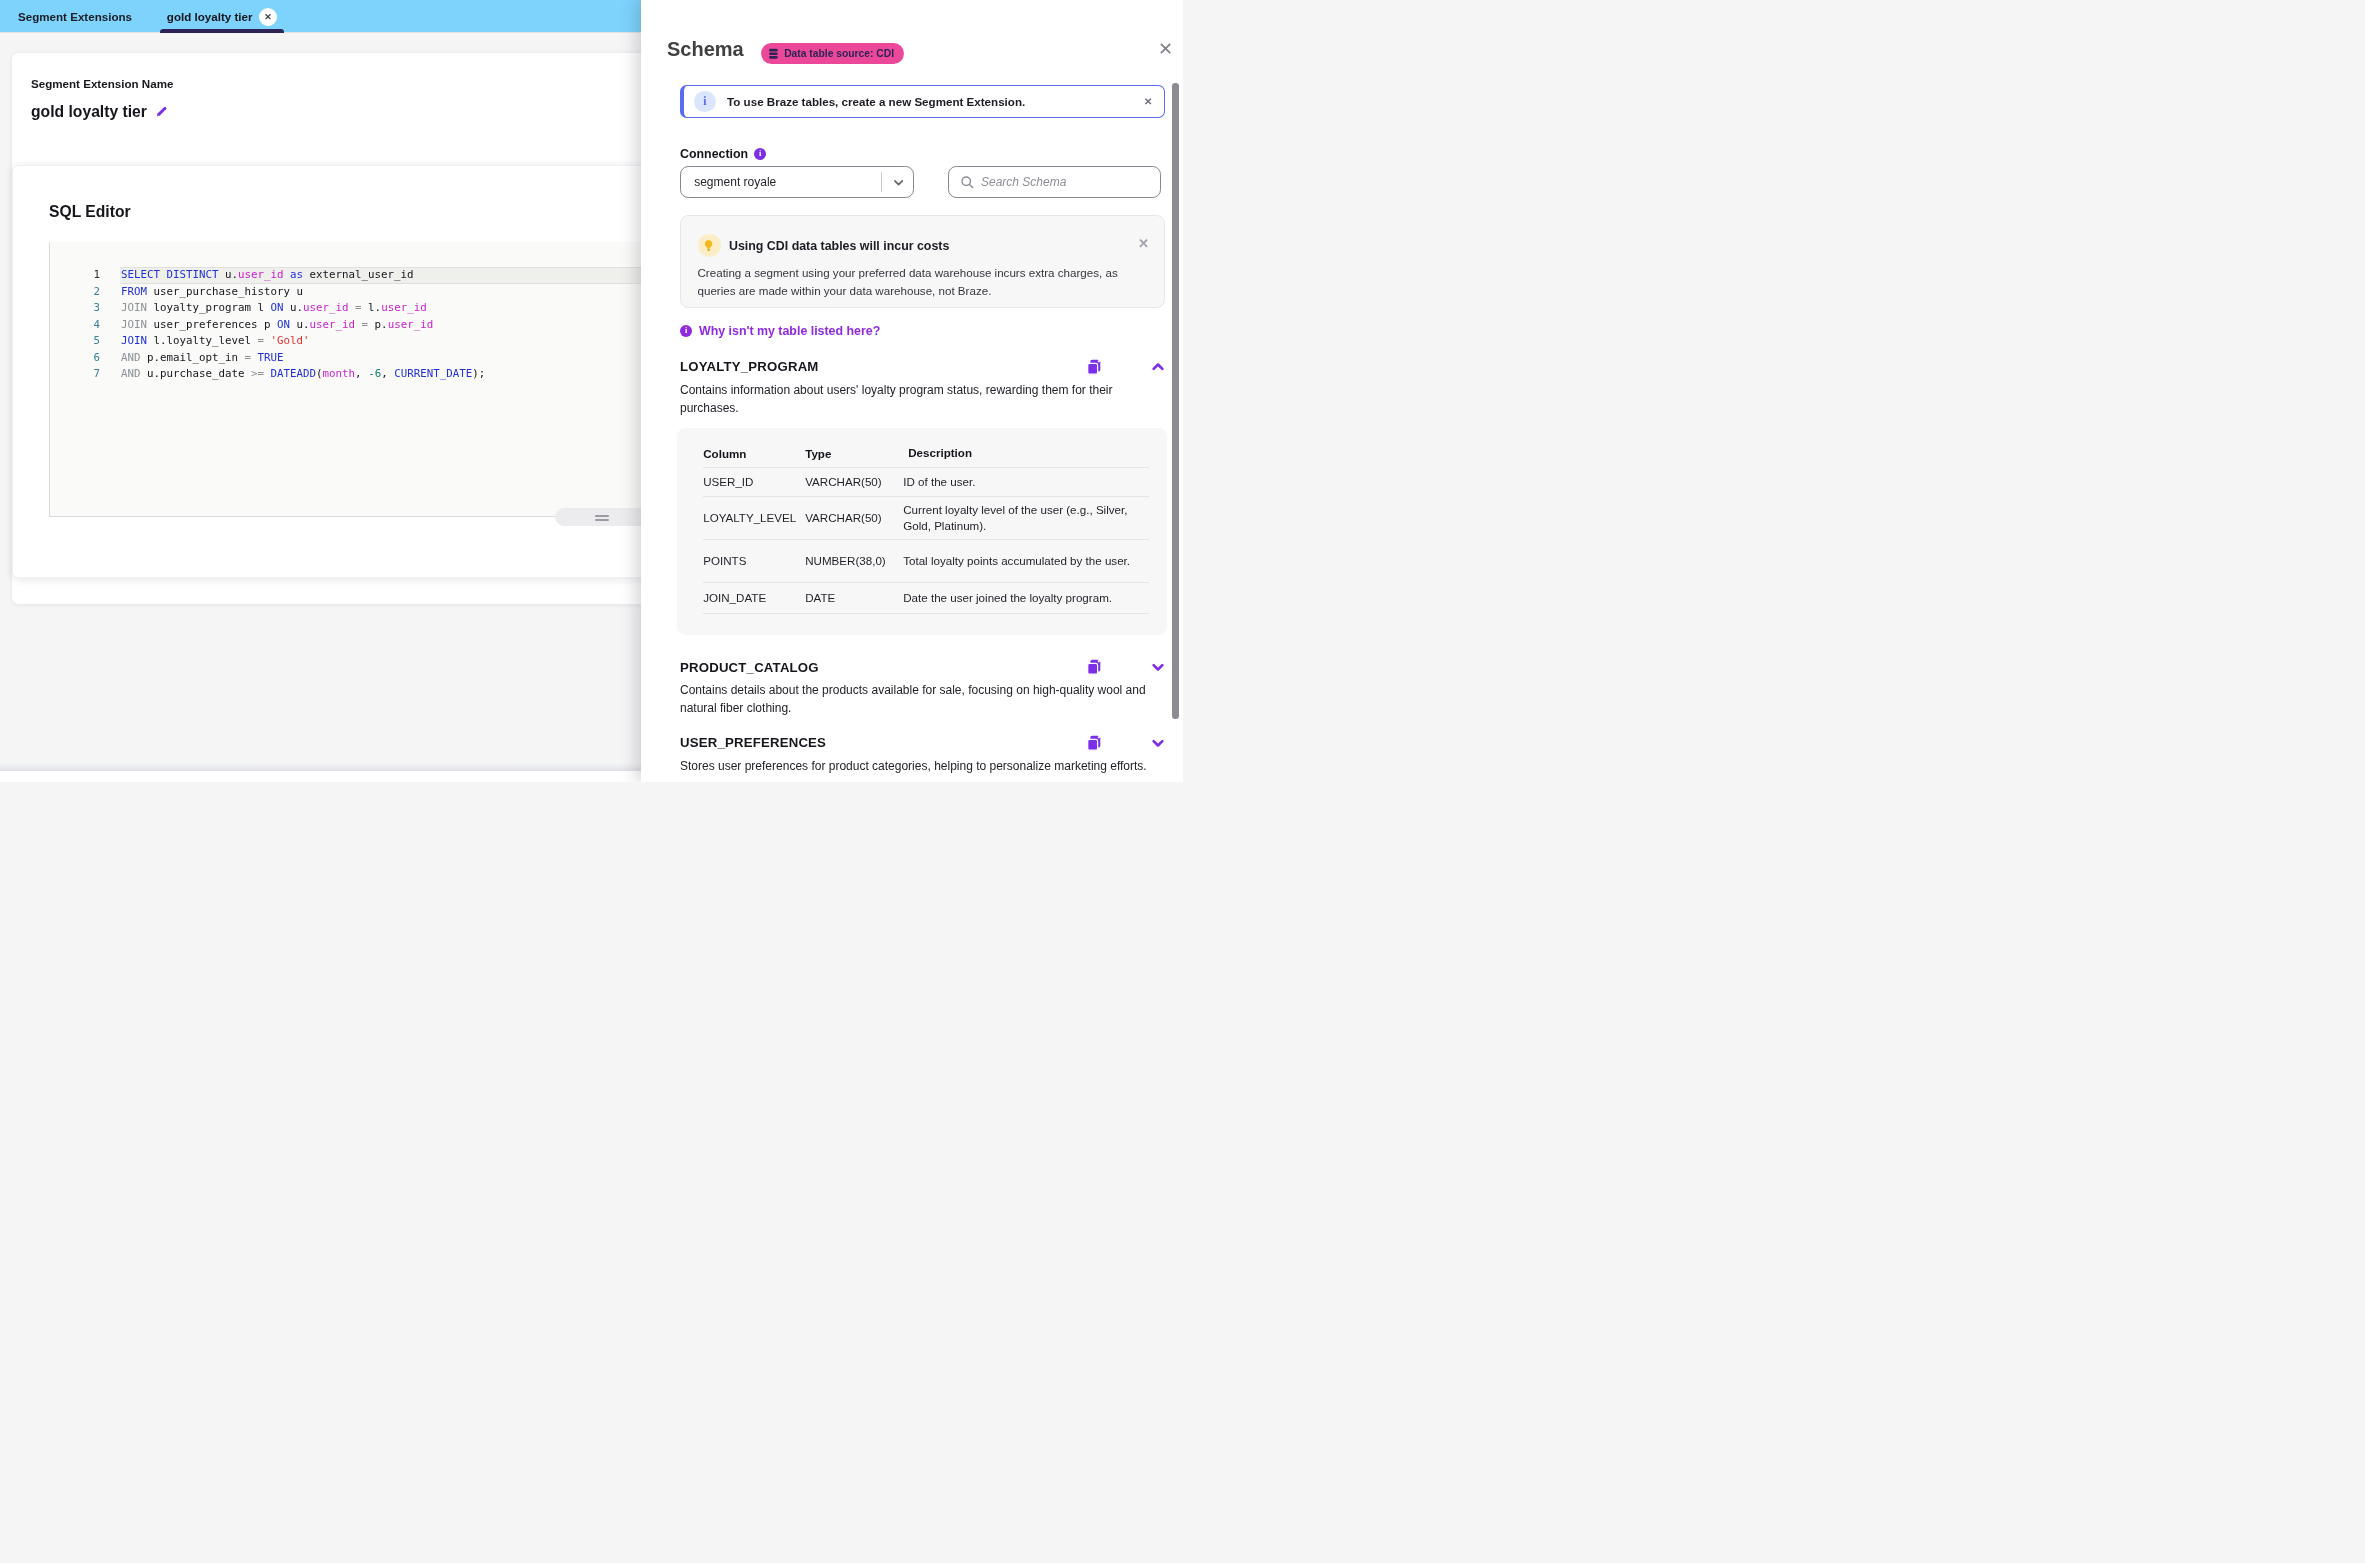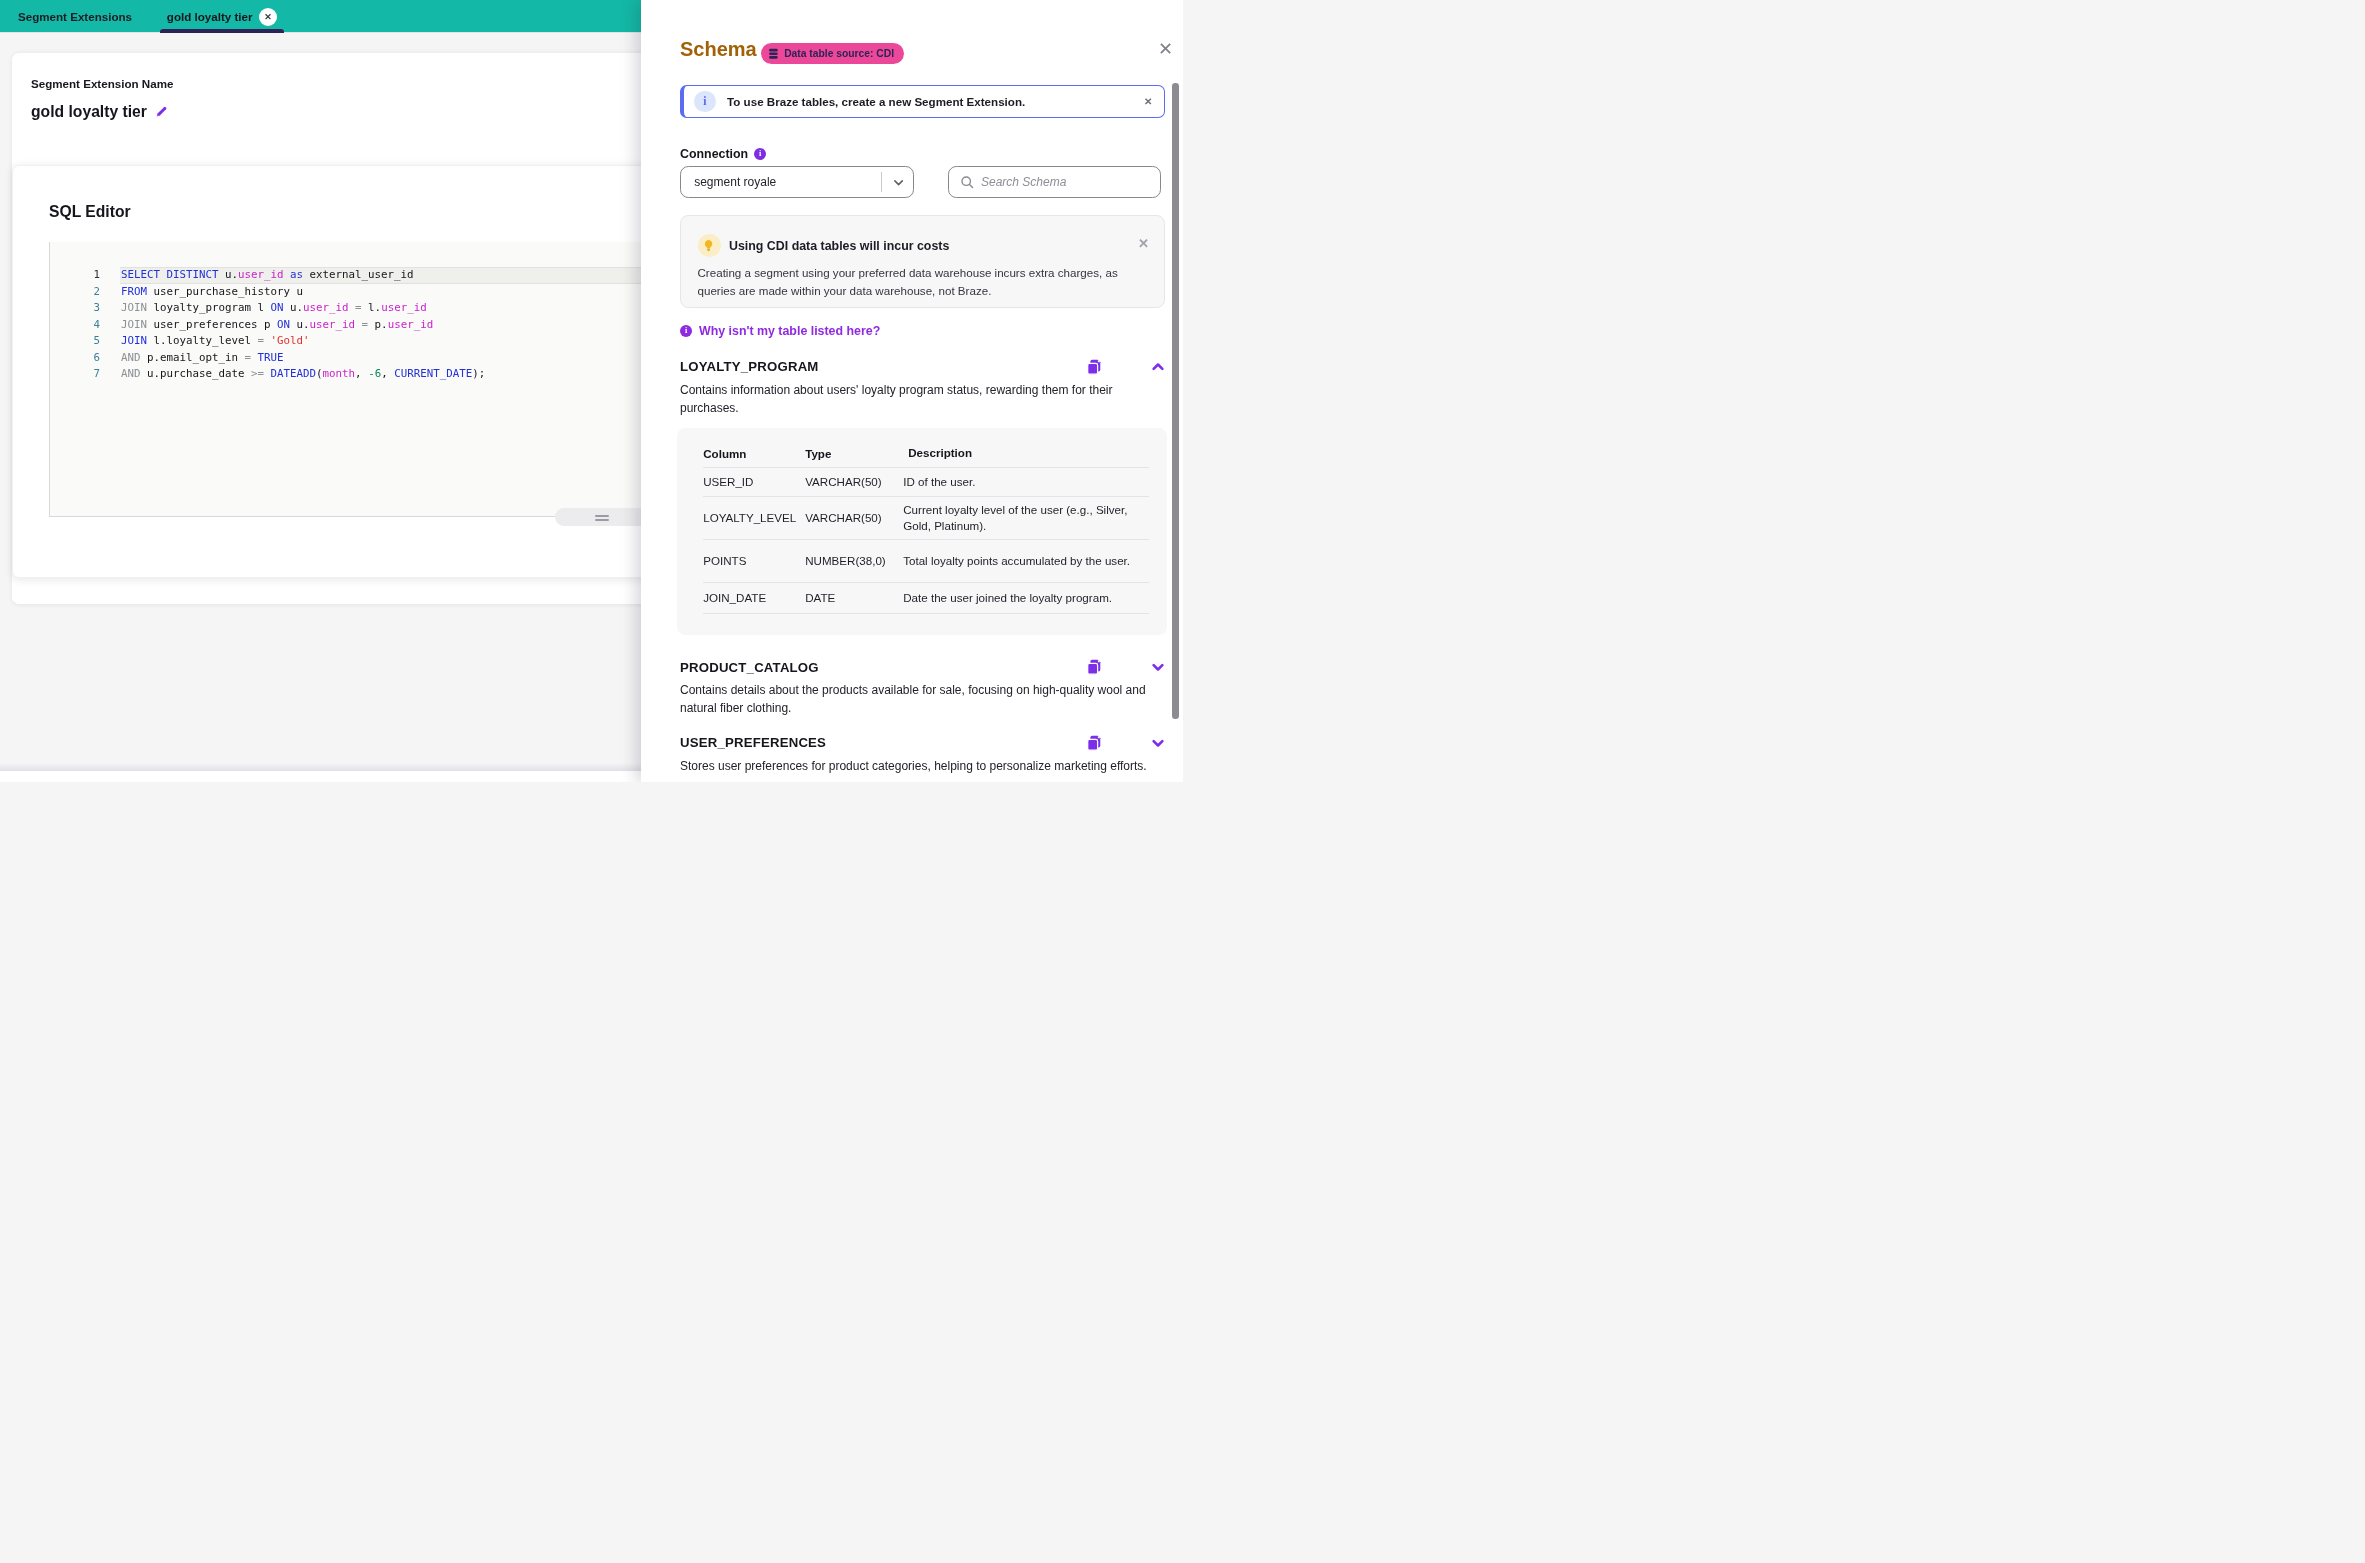--- a/index.html
+++ b/index.html
@@ -2,21 +2,21 @@
 <html style="font-size:13.2px"><head>
 <meta charset="utf-8">
 <style>
   * { margin:0; padding:0; box-sizing:border-box; }
   html,body { width:1183px; height:782px; overflow:hidden; background:#f5f5f6;
               font-family:"Liberation Sans", sans-serif; color:#1c1c24; }
   .stage { position:relative; width:1183px; height:782px; }
 
   
   .tabbar { position:absolute; left:0; top:0; width:1183px; height:33px;
-            background:#14b8a6; border-bottom:0.8px solid #e3e3e7; z-index:2; }
+            background:#7dd3fc; border-bottom:0.8px solid #e3e3e7; z-index:2; }
   .tab-back { position:absolute; left:18px; top:0; height:33px; line-height:33px;
               font-weight:bold; font-size:11.6px; color:#1c1c24; cursor:pointer; }
   .tab-active { position:absolute; left:160px; top:0; height:33px; width:124px;
                 display:flex; align-items:center; justify-content:center; gap:6.6px; cursor:pointer; }
   .tab-active .lbl { font-weight:bold; font-size:11.6px; color:#15151c; }
   .tab-close { width:18px; height:18px; border-radius:50%; background:#ffffff;
                display:flex; align-items:center; justify-content:center;
                font-size:9px; font-weight:bold; color:#3c3c44; }
   .tab-underline { position:absolute; left:160px; top:29px; width:124px; height:4.1px;
                    background:#2d2356; border-radius:3.3px 3.3px 0 0; }
@@ -59,21 +59,21 @@
 
   
   .footer-shade { position:absolute; left:0; top:763px; width:1183px; height:8.3px; z-index:3;
                   background:linear-gradient(to bottom, rgba(200,203,212,0), #dfe1e6); }
   .footer { position:absolute; left:0; top:771px; width:1183px; height:10.8px; background:#fff; z-index:3; }
 
   
   .panel { position:absolute; left:641px; top:0; width:542px; height:782px; background:#fff;
            box-shadow:-5px 0 15px rgba(30,30,50,.18); z-index:10; }
   .panel-close { position:absolute; left:517px; top:38px; font-size:18px; color:#82828b; cursor:pointer; }
-  .panel-title { position:absolute; left:39px; top:38px; font-size:20px; font-weight:bold; color:#a16207; }
+  .panel-title { position:absolute; left:26px; top:38px; font-size:20px; font-weight:bold; color:#404040; }
   .badge { position:absolute; left:120px; top:43px; height:20.7px; padding:0 10px 0 7.4px;
            background:#ec4899; border-radius:10.8px; display:flex; align-items:center; gap:5px; }
   .badge span { font-size:10.3px; font-weight:bold; color:#2d2356; }
 
   .info-banner { position:absolute; left:39px; top:85px; width:485px; height:33px; background:#fff;
                  border:1.2px solid #5b6cf0; border-left:4.1px solid #5b6cf0; border-radius:6.6px;
                  display:flex; align-items:center; padding:0 11.6px 0 10px; }
   .i-circle { width:21.5px; height:21.5px; border-radius:50%; background:#dbe6fd; color:#5a67ee;
               font-weight:bold; font-size:11.6px; display:flex; align-items:center; justify-content:center;
               font-family:"Liberation Serif", serif; flex:0 0 auto; }

